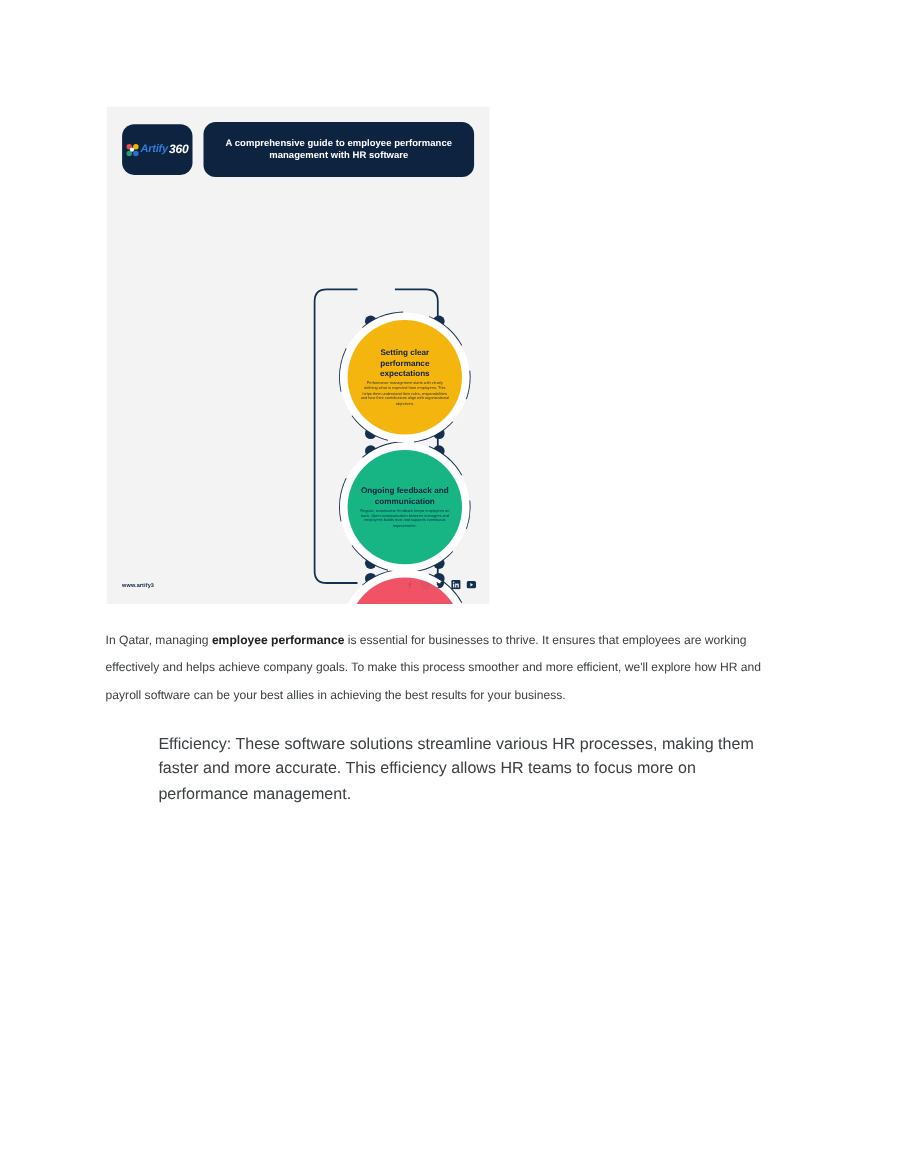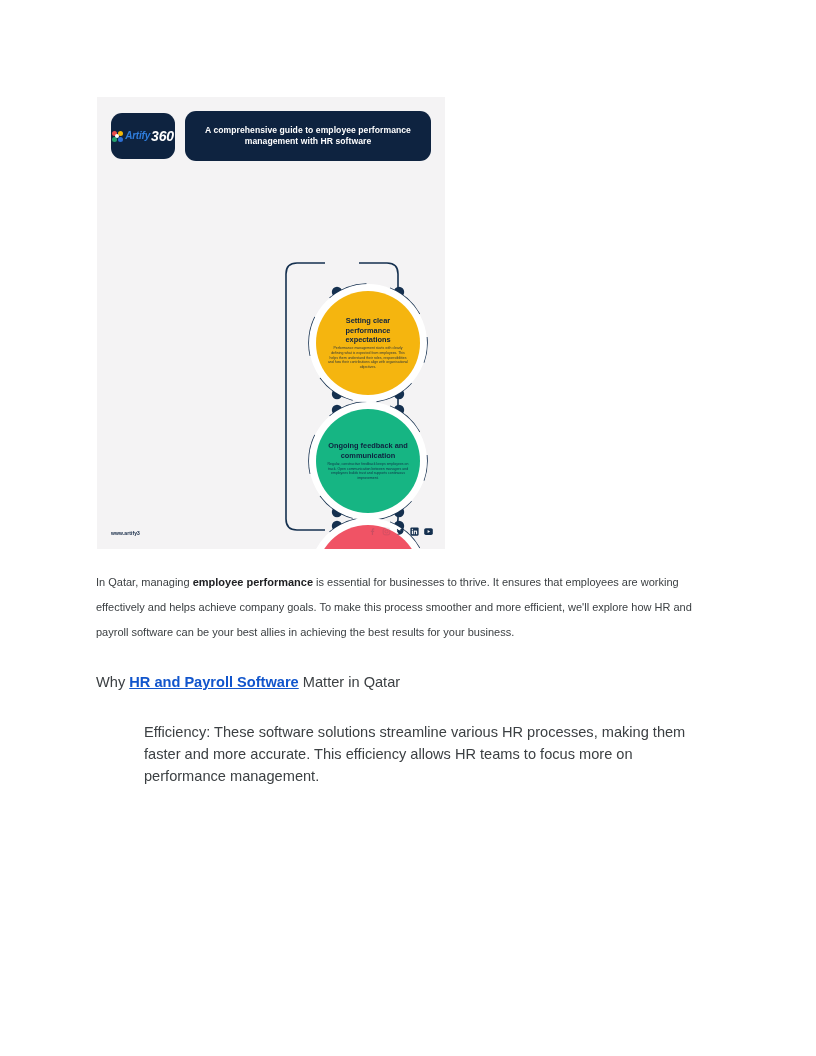--- a/index.html
+++ b/index.html
@@ -81,21 +81,21 @@
   .logo-mark i:nth-child(5){ background:#ffffff; left:3px; top:3px; width:4px; height:4px; }
 
   .logo-word {
     font-size: 10px;
     font-weight: bold;
     color: #2f7ddc;
     letter-spacing: -0.2px;
     line-height: 1;
   }
   .logo-num {
-    font-size: 14px;
+    font-size: 11px;
     font-weight: bold;
     color: #ffffff;
     letter-spacing: -0.2px;
     line-height: 1;
   }
 
   .title-card {
     position: absolute;
     left: 88px;
     top: 14px;
@@ -338,19 +338,18 @@
             </svg>
         </span>
       </div>
     </div>
   </div>
 
   <div class="content">
 
     <p class="body"><span>In Qatar, managing </span><b>employee performance</b><span> is essential for businesses to thrive. It ensures that employees are working effectively and helps achieve company goals. To make this process smoother and more efficient, we'll explore how HR and payroll software can be your best allies in achieving the best results for your business.</span></p>
 
-    <p class="heading-line"><span>Why </span><a class="inline-link" href="#">HR and Payroll Software</a><span> Matter in Qatar</span></p>
 
 
     <p class="indent">Efficiency: These software solutions streamline various HR processes, making them faster and more accurate. This efficiency allows HR teams to focus more on performance management.</p>
   </div>
 
 </div>
 
 </body></html>

